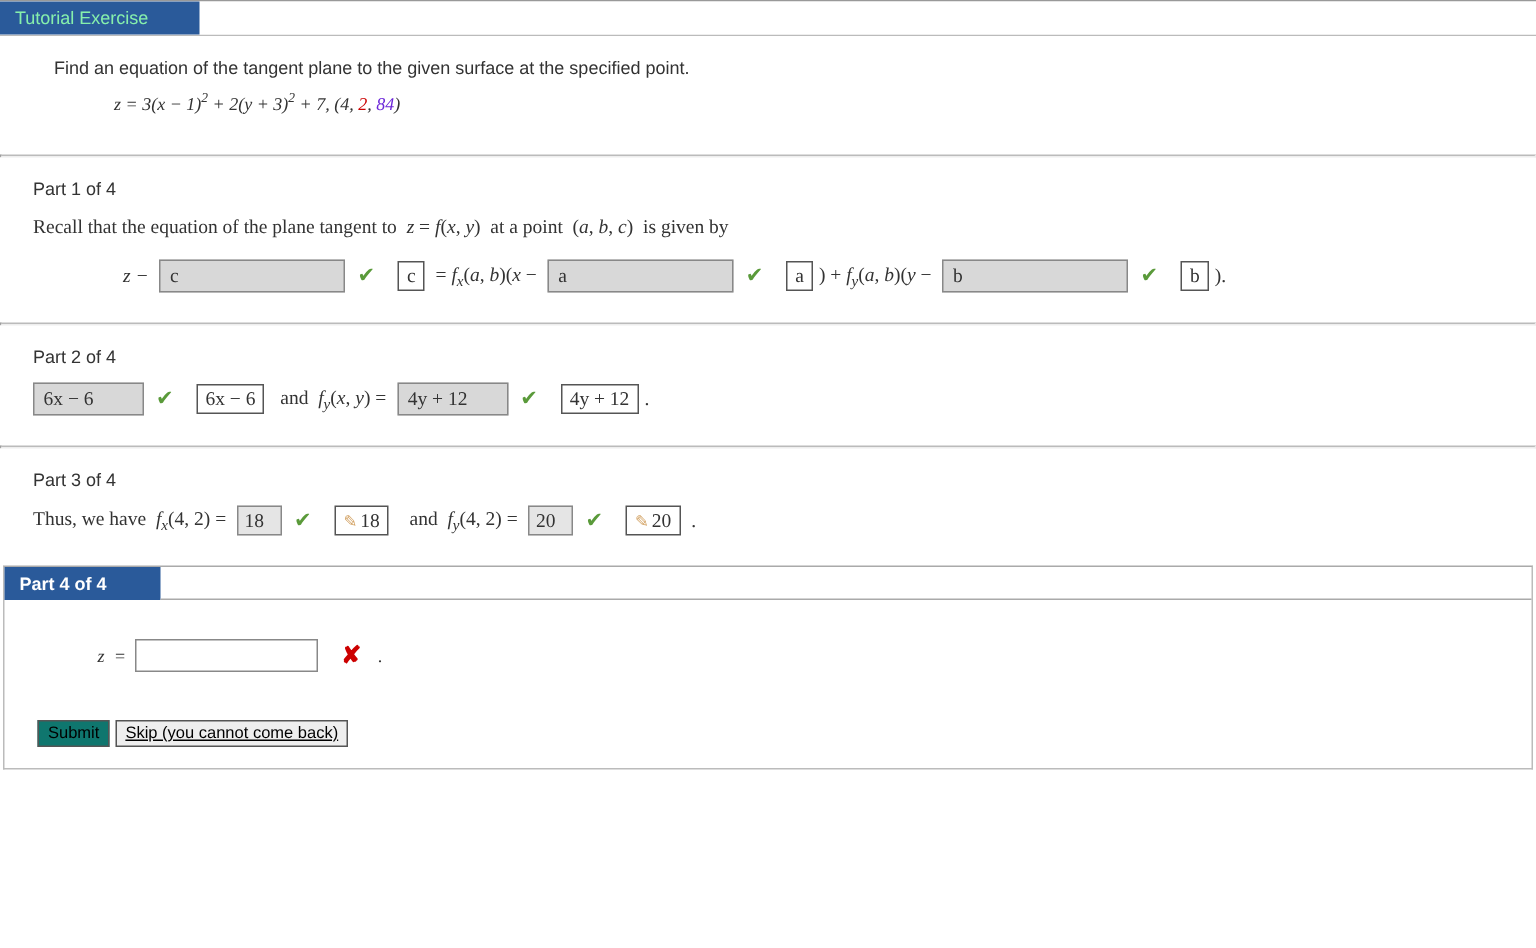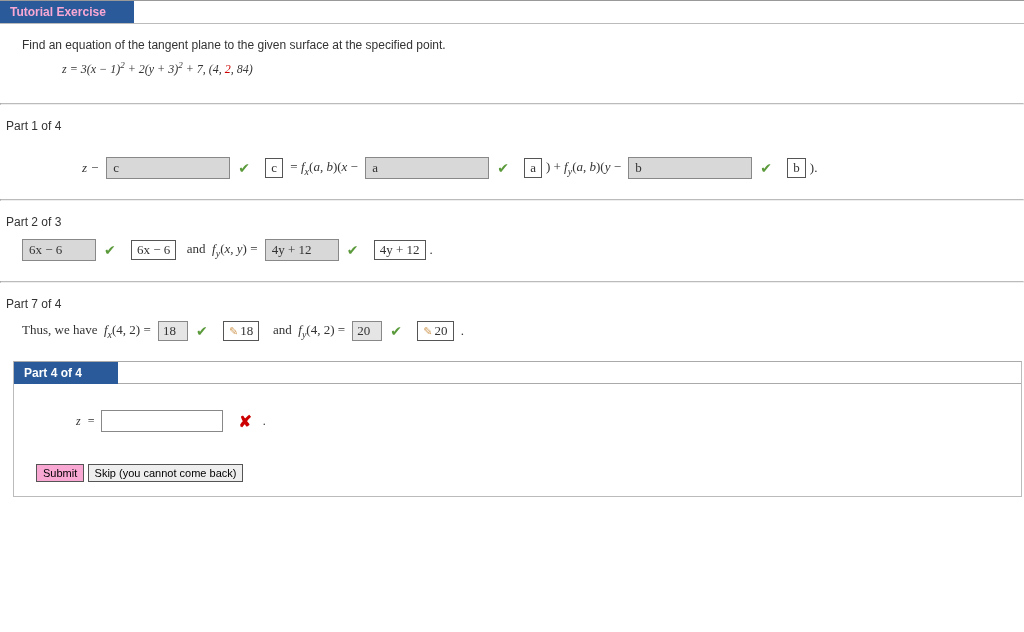--- a/index.html
+++ b/index.html
@@ -21,41 +21,42 @@
     position: relative;
   }
   .header-row .bar {
      height: 22px;
      background: #fff;
      display:flex;
      align-items:stretch;
   }
   .header-row .bar .lbl{
      background:#2a5a9a;
-     color:#f9a8d4;
-     font-weight:bold;
+     color:#86efac;
+     font-weight:normal;
      padding:4px 28px 4px 10px;
      font-size:12px;
      min-width: 95px;
   }
   .body-pad {
     padding: 14px 22px 18px 22px;
+    margin-left: 14px;
   }
   .problem-text {
     color: #333;
   }
   .equation-indent {
     padding: 8px 0 8px 40px;
     font-family: "Times New Roman", serif;
     font-style: italic;
   }
   .part-label {
     font-weight: normal;
     color: #333;
-    padding: 14px 0 0 6px;
+    padding: 14px 0 0 22px;
     font-size: 12px;
   }
   .part-body {
     padding: 10px 22px 20px 22px;
     font-family: "Times New Roman", serif;
     color: #333;
     font-size: 13px;
   }
   .divider {
     border-top: 1px solid #bbb;
@@ -103,32 +104,33 @@
   }
   .pencil {
     color: #d2a060;
     font-size: 11px;
     padding-right: 2px;
   }
   .btn {
     font-family: Verdana, Arial, sans-serif;
     font-size: 11px;
     border: 1px solid #555;
-    background: #f9a8d4;
+    background: #0f766e;
     padding: 2px 6px;
     cursor: pointer;
     text-align: center;
   }
   .link-btn {
     font-family: Verdana, Arial, sans-serif;
     font-size: 11px;
     border: 1px solid #555;
     background: #eee;
     padding: 2px 6px;
     cursor: pointer;
+    text-decoration: underline;
     color: #000;
   }
   .serif { font-family: "Times New Roman", serif; }
   .it { font-style: italic; }
   sup { font-size: 9px; vertical-align: super; }
   sub { font-size: 10px; vertical-align: sub; font-style: italic;}
   .row-line { display:flex; align-items:center; flex-wrap:wrap; gap:4px; }
   .active-part-header {
     display: flex;
     align-items: stretch;
@@ -142,48 +144,51 @@
     min-width: 70px;
   }
   .active-part-header .tail {
     flex: 1;
     border-bottom: 1px solid #aaa;
     position: relative;
   }
   .bottom-box {
      border:1px solid #bbb;
      border-top:1px solid #aaa;
-     margin: 0 2px 2px 13px;
+     margin: 0 2px 2px 2px;
   }
   .buttons-row {
     padding: 8px 22px 14px 22px;
   }
 </style>
 </head>
 <body>
 
 <div class="container">
 
   <div class="header-row">
     <div class="bar">
       <div class="lbl">Tutorial Exercise</div>
     </div>
   </div>
 
   <div class="body-pad">
     <div class="problem-text">Find an equation of the tangent plane to the given surface at the specified point.</div>
     <div class="equation-indent serif">
-      <span class="it">z</span> = 3(<span class="it">x</span> − 1)<sup>2</sup> + 2(<span class="it">y</span> + 3)<sup>2</sup> + 7, (4, <span style="color:#c00">2</span>, <span style="color:#404040">84</span>)
+      <span class="it">z</span> = 3(<span class="it">x</span> − 1)<sup>2</sup> + 2(<span class="it">y</span> + 3)<sup>2</sup> + 7, (4, <span style="color:#c00">2</span>, <span style="color:#6d28d9">84</span>)
     </div>
   </div>
 
   <hr class="divider">
 
   <div class="part-label">Part 1 of 4</div>
   <div class="part-body">
+    <div>
+      Recall that the equation of the plane tangent to &nbsp;<span class="it">z</span> = <span class="it">f</span>(<span class="it">x</span>, <span class="it">y</span>)&nbsp; at a point &nbsp;(<span class="it">a</span>, <span class="it">b</span>, <span class="it">c</span>)&nbsp; is given by
+    </div>
     <div class="row-line" style="padding:14px 0 0 60px;">
       <span class="serif it">z&nbsp;−&nbsp;</span>
       <span class="ans-filled">c</span>
       <span class="check">✔</span>
       &nbsp;
       <span class="correct-box">c</span>
       <span class="serif">&nbsp;= <span class="it">f<sub>x</sub></span>(<span class="it">a</span>, <span class="it">b</span>)(<span class="it">x</span> −&nbsp;</span>
       <span class="ans-filled">a</span>
       <span class="check">✔</span>
       &nbsp;
@@ -192,39 +197,39 @@
       <span class="ans-filled">b</span>
       <span class="check">✔</span>
       &nbsp;
       <span class="correct-box">b</span>
       <span class="serif">).</span>
     </div>
   </div>
 
   <hr class="divider">
 
-  <div class="part-label">Part 2 of 3</div>
+  <div class="part-label">Part 2 of 4</div>
   <div class="part-body">
     <div class="row-line">
       <span class="ans-filled sm">6x − 6</span>
       <span class="check">✔</span>
       &nbsp;
       <span class="correct-box">6x − 6</span>
       <span class="serif">&nbsp; and &nbsp;<span class="it">f<sub>y</sub></span>(<span class="it">x</span>, <span class="it">y</span>) =&nbsp;</span>
       <span class="ans-filled sm">4y + 12</span>
       <span class="check">✔</span>
       &nbsp;
       <span class="correct-box">4y + 12</span>
       <span class="serif">.</span>
     </div>
   </div>
 
   <hr class="divider">
 
-  <div class="part-label">Part 7 of 4</div>
+  <div class="part-label">Part 3 of 4</div>
   <div class="part-body">
     <div class="row-line">
       <span class="serif">Thus, we have &nbsp;<span class="it">f<sub>x</sub></span>(4, 2) =&nbsp;</span>
       <span class="ans-filled tiny">18</span>
       <span class="check">✔</span>
       &nbsp;
       <span class="correct-box"><span class="pencil">✎</span><span>18</span></span>
       <span class="serif">&nbsp;&nbsp; and &nbsp;<span class="it">f<sub>y</sub></span>(4, 2) =&nbsp;</span>
       <span class="ans-filled tiny">20</span>
       <span class="check">✔</span>

